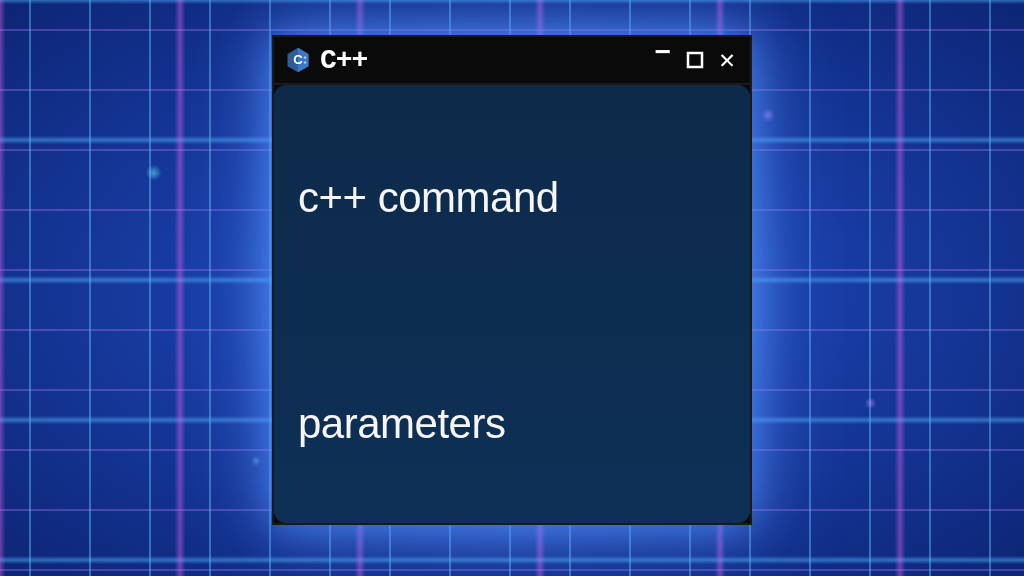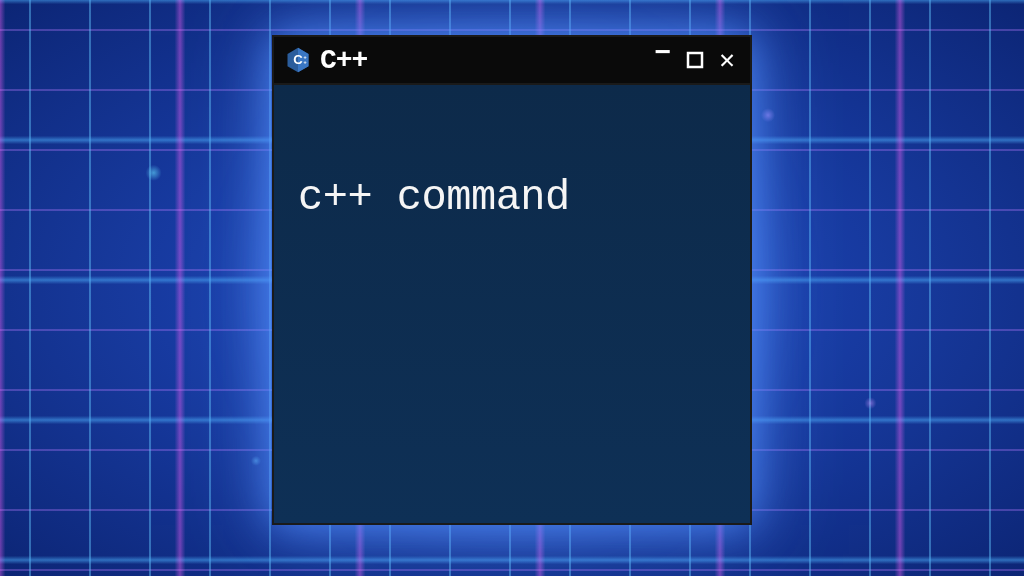--- a/index.html
+++ b/index.html
@@ -144,24 +144,25 @@
     .close-btn {
       font-size: 26px;
     }
 
     .terminal-body {
       background: #0e2e52;
       background: linear-gradient(180deg, #0d2a4a 0%, #0e3056 100%);
       height: calc(100% - 48px);
       padding: 28px 24px;
       color: #f5f5f5;
-      font-family: Liberation Mono, monospace;
+      font-family: Liberation Sans, sans-serif;
       font-size: 42px;
       line-height: 1.35;
       letter-spacing: -0.5px;
+      border-radius: 12px;
     }
 
     .terminal-text {
       white-space: pre-line;
     }
   </style>
 </head>
 <body>
 
 <div class="background">
@@ -188,15 +189,16 @@
           <rect x="2" y="2" width="14" height="14" fill="none" stroke="#fff" stroke-width="2.5"></rect>
         </svg>
       </div>
       <div class="control-btn close-btn">✕</div>
     </div>
   </div>
   <div class="terminal-body">
     <div class="terminal-text">
       <span>c++ command</span><br>
       <br>
+      <span>parameters</span>
     </div>
   </div>
 </div>
 
 </body></html>

